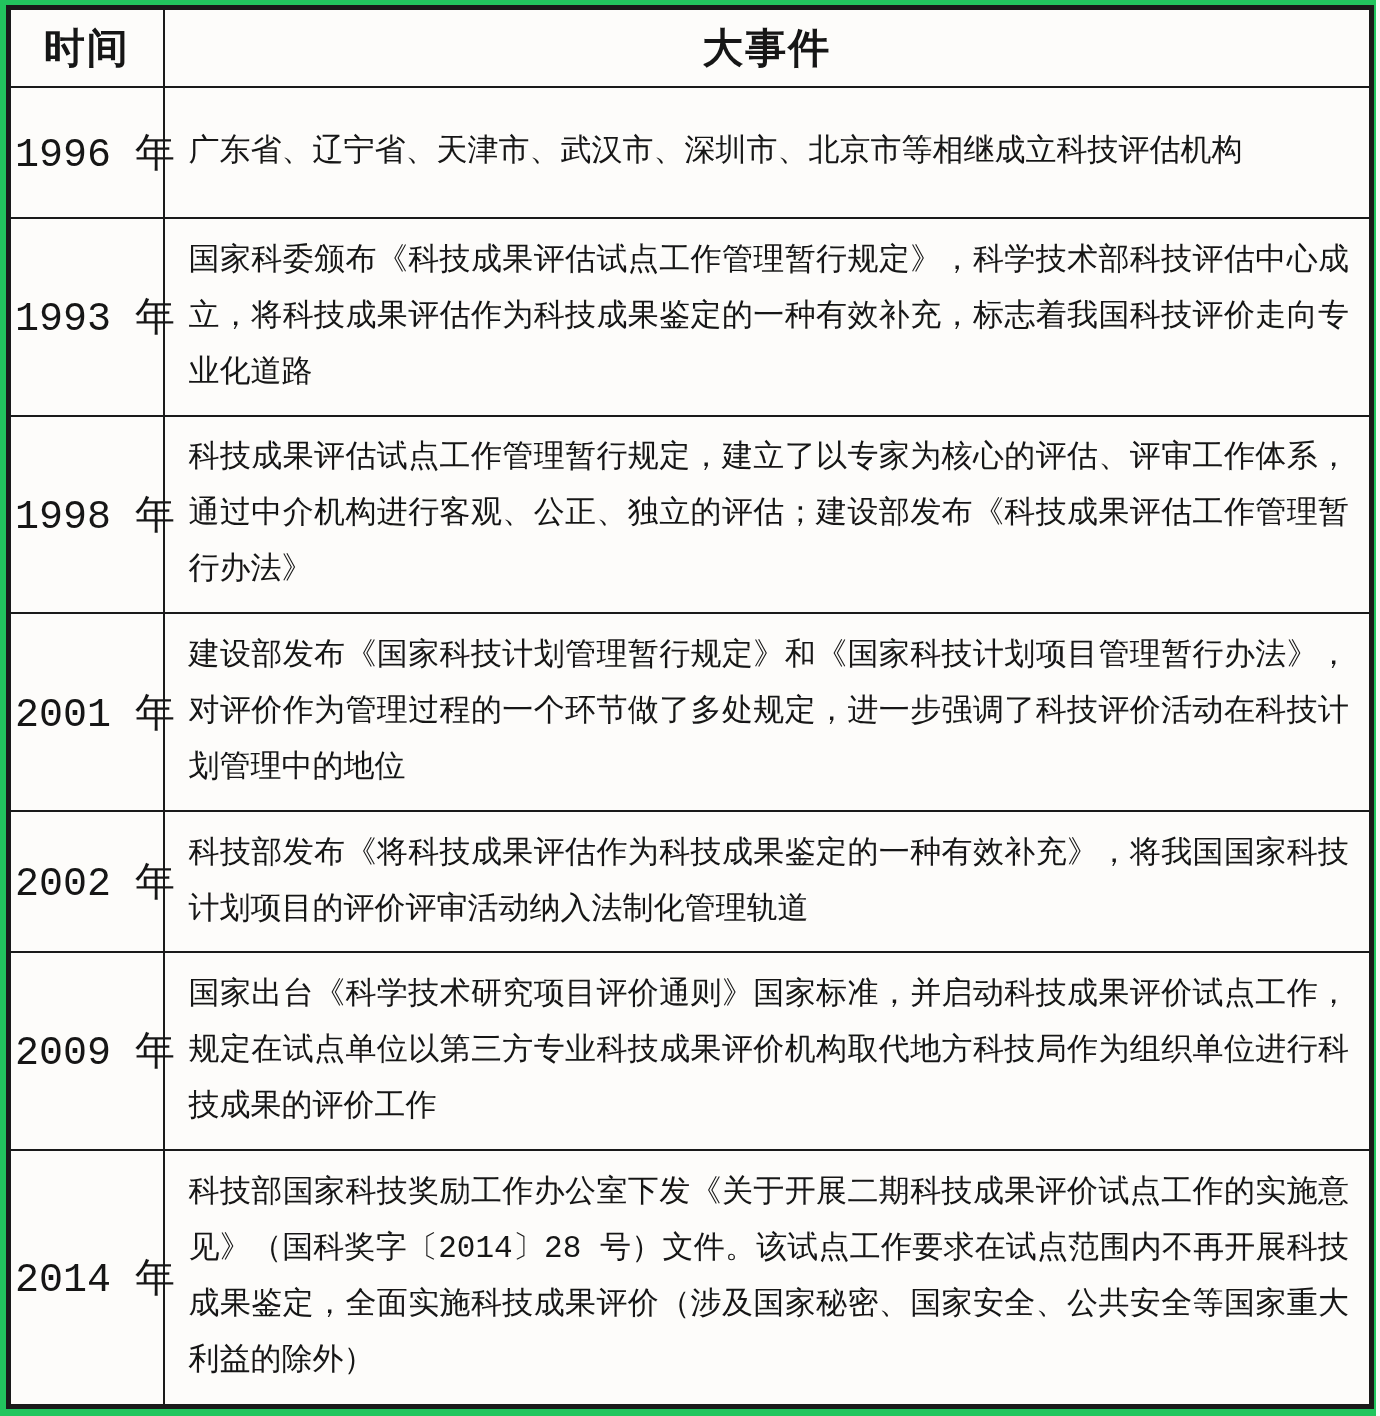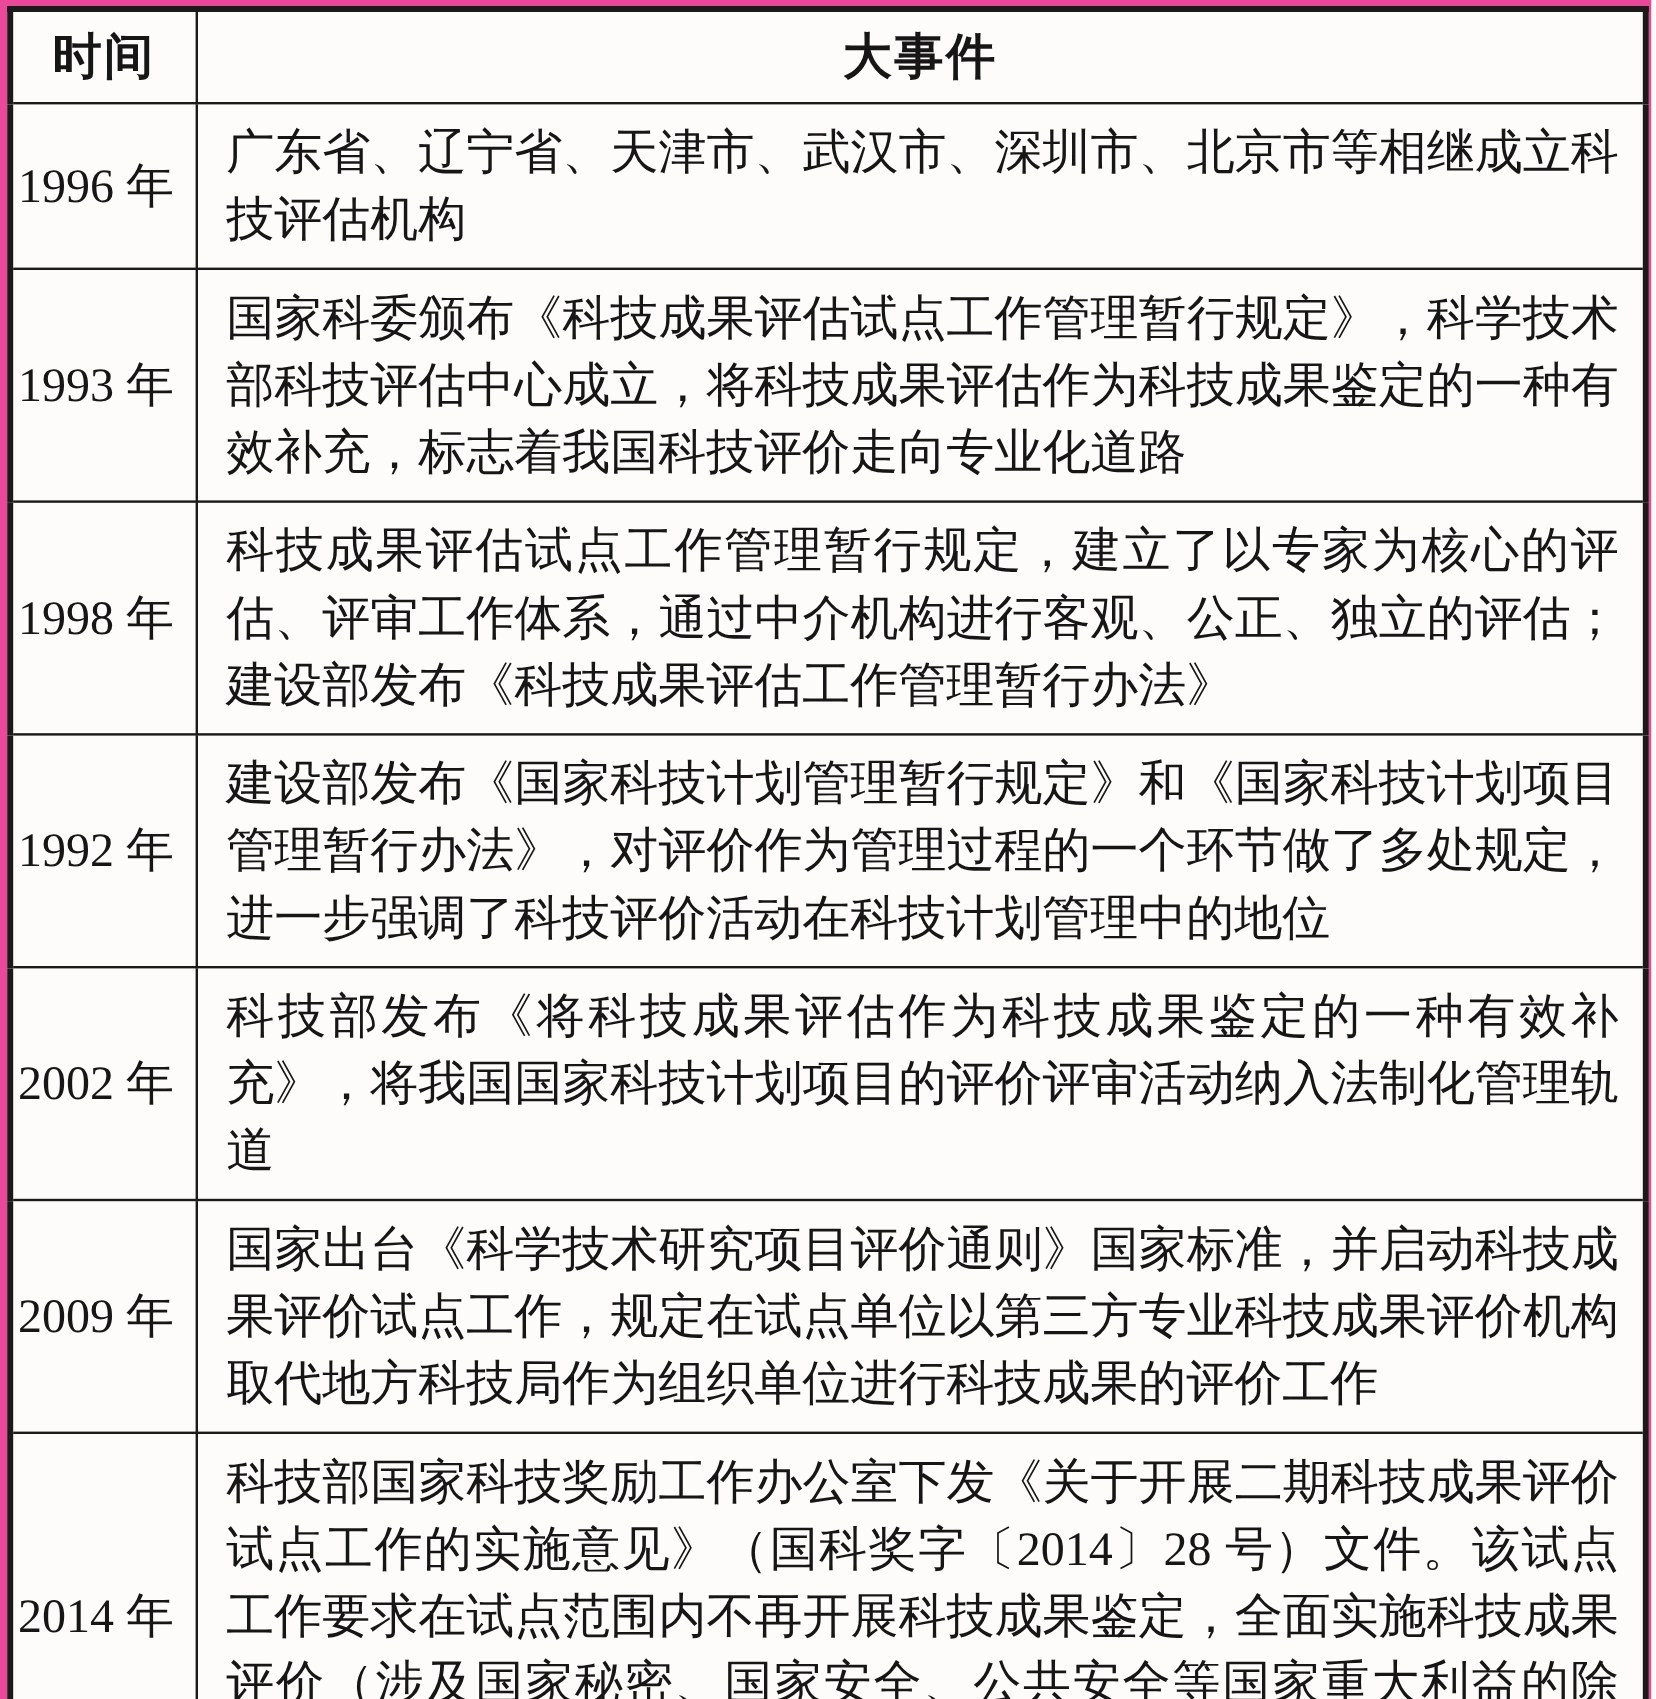--- a/index.html
+++ b/index.html
@@ -4,22 +4,22 @@
 <style>
   html, body {
     margin: 0;
     padding: 0;
     background: #fbfaf7;
   }
   .page {
     position: relative;
     width: 1376px;
     height: 1416px;
-    background: #ec4899;
-    font-family: Liberation Serif, serif;
+    background: #22c55e;
+    font-family: Liberation Mono, monospace;
     color: #161616;
     box-sizing: border-box;
   }
   table.doc-table {
     position: absolute;
     left: 6px;
     top: 5px;
     width: 1368px;
     height: 1404px;
     border-collapse: collapse;
@@ -46,21 +46,21 @@
     text-align: center;
     letter-spacing: 2px;
     height: 74px;
   }
   td.t-cell {
     font-size: 40px;
     white-space: nowrap;
     padding: 0 4px;
   }
   td.e-cell {
-    font-size: 40px;
+    font-size: 31px;
     line-height: 56px;
     padding: 12px 20px 12px 24px;
     text-align: justify;
     text-align-last: left;
   }
   
   tr.r0 { height: 78px; }
   tr.r1 { height: 128px; }
   tr.r2 { height: 168px; }
   tr.r3 { height: 174px; }
@@ -90,21 +90,21 @@
       </tr>
       <tr class="r2">
         <td class="t-cell">1993 年</td>
         <td class="e-cell">国家科委颁布《科技成果评估试点工作管理暂行规定》，科学技术部科技评估中心成立，将科技成果评估作为科技成果鉴定的一种有效补充，标志着我国科技评价走向专业化道路</td>
       </tr>
       <tr class="r3">
         <td class="t-cell">1998 年</td>
         <td class="e-cell">科技成果评估试点工作管理暂行规定，建立了以专家为核心的评估、评审工作体系，通过中介机构进行客观、公正、独立的评估；建设部发布《科技成果评估工作管理暂行办法》</td>
       </tr>
       <tr class="r4">
-        <td class="t-cell">1992 年</td>
+        <td class="t-cell">2001 年</td>
         <td class="e-cell">建设部发布《国家科技计划管理暂行规定》和《国家科技计划项目管理暂行办法》，对评价作为管理过程的一个环节做了多处规定，进一步强调了科技评价活动在科技计划管理中的地位</td>
       </tr>
       <tr class="r5">
         <td class="t-cell">2002 年</td>
         <td class="e-cell">科技部发布《将科技成果评估作为科技成果鉴定的一种有效补充》，将我国国家科技计划项目的评价评审活动纳入法制化管理轨道</td>
       </tr>
       <tr class="r7">
         <td class="t-cell">2009 年</td>
         <td class="e-cell">国家出台《科学技术研究项目评价通则》国家标准，并启动科技成果评价试点工作，规定在试点单位以第三方专业科技成果评价机构取代地方科技局作为组织单位进行科技成果的评价工作</td>
       </tr>

